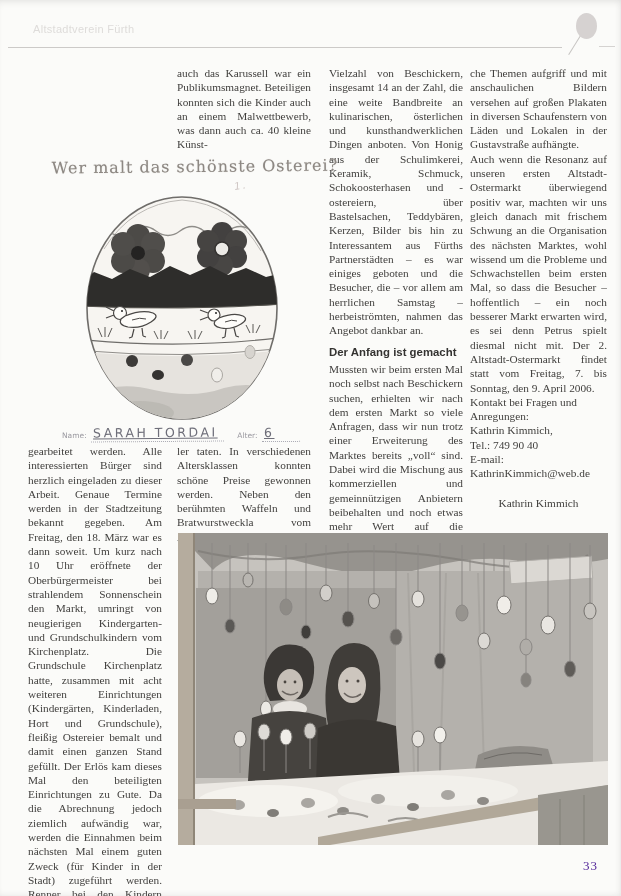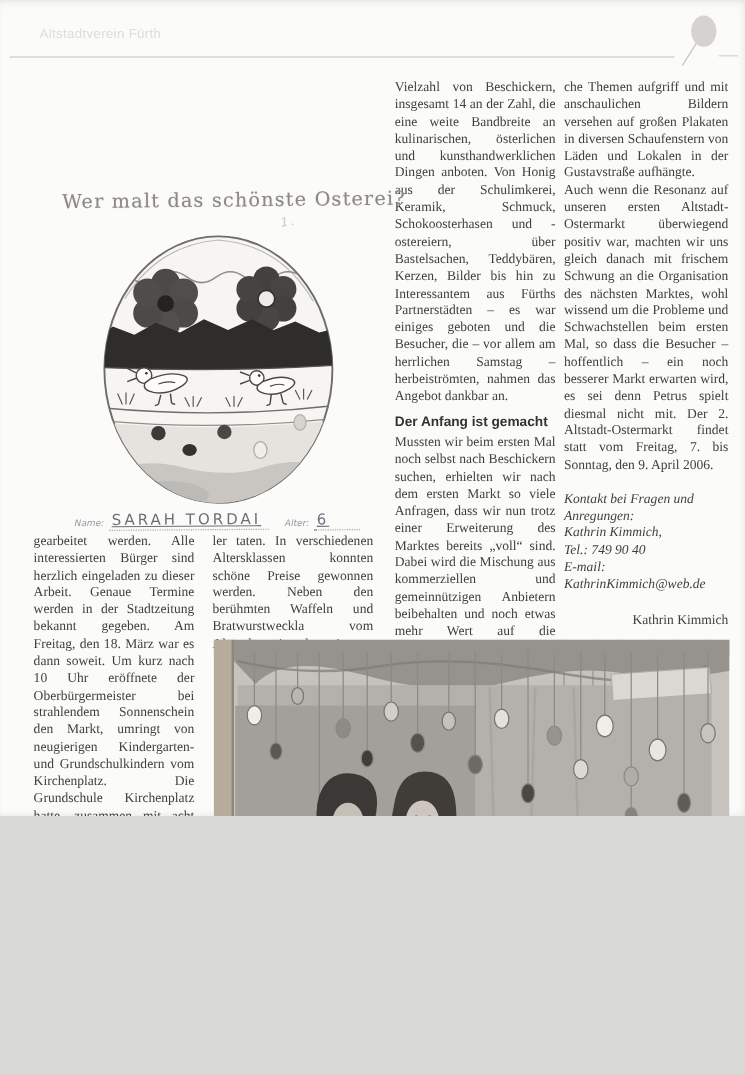--- a/index.html
+++ b/index.html
@@ -1,17 +1,17 @@
 <!DOCTYPE html>
 <html><head>
 <meta charset="utf-8">
 <style>
   html,body{margin:0;padding:0;background:#d8d8d6;}
   .page{
-    position:relative;width:621px;height:680px;margin:0 auto;
+    position:relative;width:621px;height:896px;margin:0 auto;
     background:#fbfbf9;overflow:hidden;
     font-family:"Liberation Serif",serif;color:#403f3d;
     box-shadow:inset 0 6px 8px -6px #d9d9d7, inset -5px 0 7px -5px #e3e3e1, inset 0 -5px 7px -5px #e6e6e4;
   }
   
   .hdr-title{position:absolute;left:33px;top:23px;font-family:"Liberation Sans",sans-serif;
     font-size:11px;color:#dedcda;letter-spacing:.3px;}
   .hdr-rule{position:absolute;left:8px;top:47px;width:554px;height:1px;background:#cccac8;}
   .hdr-rule2{position:absolute;left:599px;top:46px;width:16px;height:1px;background:#d5d3d1;}
   .hdr-slash{position:absolute;left:563px;top:44px;width:24px;height:1px;background:#c6c4c2;
@@ -22,33 +22,33 @@
   .col{position:absolute;width:134px;font-size:11.3px;line-height:14.3px;text-align:justify;}
   .c1t{left:28px;top:66px;}
   .c2t{left:177px;top:66px;}
   .c3 {left:329px;top:66px;}
   .c4 {left:470px;top:66px;width:137px;}
   .c1b{left:28px;top:444px;}
   .c2b{left:177px;top:444px;}
   .subhead{font-family:"Liberation Sans",sans-serif;font-weight:bold;font-size:11.4px;
     margin:7px 0 3px 0;text-align:left;color:#343331;}
   .para2{margin-top:0;}
-  .preline{white-space:pre-line;margin-top:14px;text-align:left;font-style:italic;}
-  .signature{margin-top:15px;text-align:right;}
+  .preline{white-space:pre-line;text-align:left;}
+  .signature{margin-top:15px;text-align:center;}
   
   .eggfig{position:absolute;left:44px;top:138px;width:302px;height:302px;margin-top:15px;}
   .egg-title{position:absolute;left:0;top:4px;width:100%;text-align:center;
     font-family:"DejaVu Serif",serif;font-size:16px;color:#8d8883;letter-spacing:1px;
     transform:rotate(-.6deg);text-shadow:0 0 1px #cfccc8;}
   .prize{position:absolute;left:190px;top:27px;font-family:"DejaVu Sans",sans-serif;
     font-size:10px;color:#cfc6c4;transform:rotate(-9deg);font-style:italic;letter-spacing:2px;}
   .eggsvg{position:absolute;left:30px;top:34px;}
   .nameline{position:absolute;left:18px;top:272px;width:270px;display:flex;align-items:flex-end;
     font-family:"DejaVu Sans",sans-serif;}
-  .flabel{font-size:7.5px;color:#9a99a0;font-style:italic;padding-right:4px;padding-bottom:2px;}
+  .flabel{font-size:7.5px;color:#9a99a0;padding-right:4px;padding-bottom:2px;}
   .fvalue{font-size:12.5px;color:#6e6e79;letter-spacing:2.5px;border-bottom:1px dotted #a9a9b2;
     padding:0 6px 1px 2px;transform:rotate(-.4deg);text-decoration:underline;}
   .fvalue.age{min-width:30px;}
   .gap{width:14px;}
   
   .photo{position:absolute;left:178px;top:533px;width:430px;height:312px;overflow:hidden;}
   .caption{position:absolute;left:181px;top:848px;width:420px;
     font-family:"Liberation Sans",sans-serif;font-style:italic;font-size:10.3px;color:#4b4a48;}
   .pagenum{position:absolute;left:583px;top:858px;font-family:Liberation Serif, serif;
     font-size:13px;color:#4c1d95;letter-spacing:1px;}
@@ -57,20 +57,21 @@
 <body>
 
 <div class="page">
 
   <div class="hdr-title">Altstadtverein Fürth</div>
   <div class="hdr-rule"></div>
   <div class="hdr-slash"></div>
   <div class="hdr-rule2"></div>
   <div class="hdr-dot"></div>
 
+  <div class="col c2t">auch das Karussell war ein Publikumsmagnet. Beteiligen konnten sich die Kinder auch an einem Malwettbewerb, was dann auch ca. 40 kleine Künst-</div>
 
   <div class="col c3">
     <div>Vielzahl von Beschickern, insgesamt 14 an der Zahl, die eine weite Bandbreite an kulinarischen, österlichen und kunsthandwerklichen Dingen anboten. Von Honig aus der Schulimkerei, Keramik, Schmuck, Schokoosterhasen und -ostereiern, über Bastelsachen, Teddybären, Kerzen, Bilder bis hin zu Interessantem aus Fürths Partnerstädten – es war einiges geboten und die Besucher, die – vor allem am herrlichen Samstag – herbeiströmten, nahmen das Angebot dankbar an.</div>
     <div class="subhead">Der Anfang ist gemacht</div>
     <div class="para2">Mussten wir beim ersten Mal noch selbst nach Beschickern suchen, erhielten wir nach dem ersten Markt so viele Anfragen, dass wir nun trotz einer Erweiterung des Marktes bereits „voll“ sind. Dabei wird die Mischung aus kommerziellen und gemeinnützigen Anbietern beibehalten und noch etwas mehr Wert auf die „österliche“ Komponente gesetzt.</div>
     <div class="para2">Begleitet wurde der Ostermarkt von einer selbstkonzipierten Ausstellung von Kathrin Kimmich, die österli-</div>
   </div>
 
   <div class="col c4">
     <div>che Themen aufgriff und mit anschaulichen Bildern versehen auf großen Plakaten in diversen Schaufenstern von Läden und Lokalen in der Gustavstraße aufhängte.</div>

